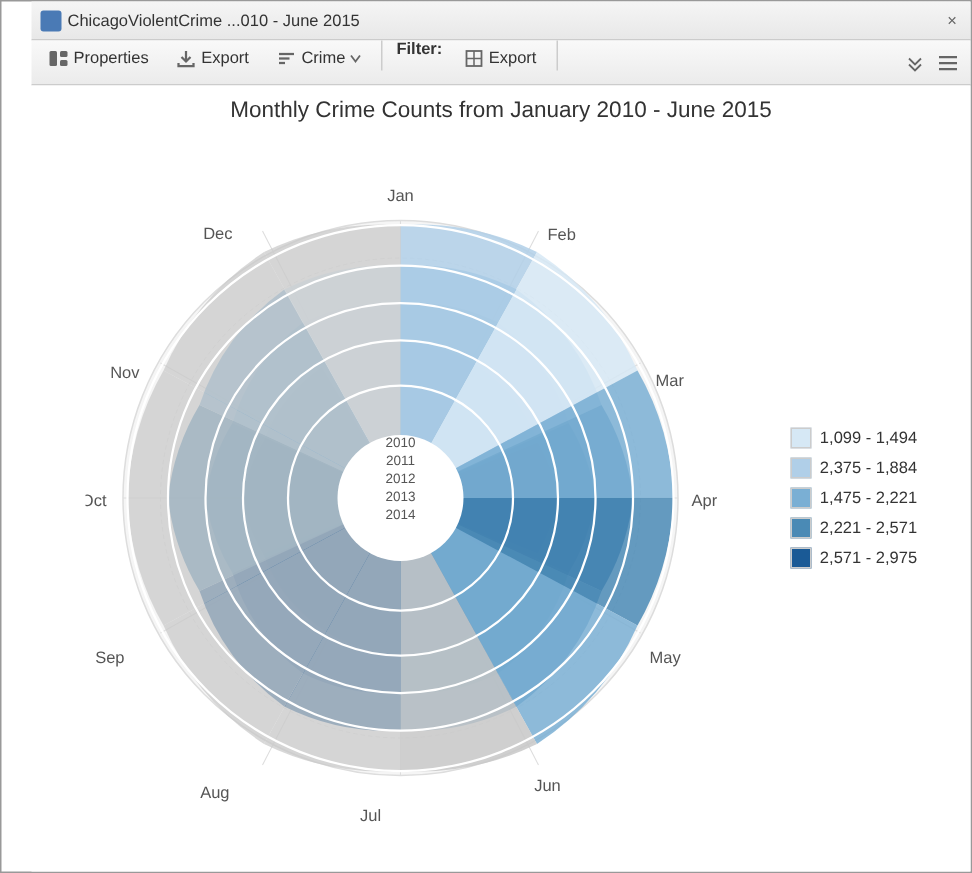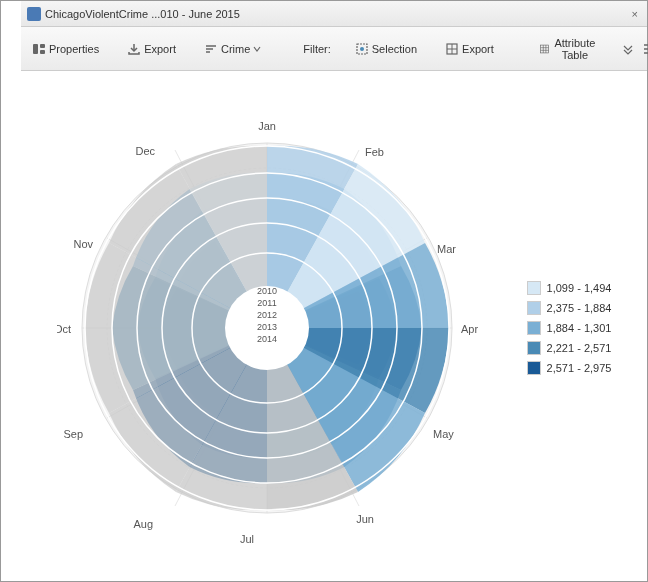--- a/index.html
+++ b/index.html
@@ -49,24 +49,23 @@
       color: #666;
       cursor: pointer;
       padding: 0 3px;
     }
 
     
     .toolbar {
       background: linear-gradient(to bottom, #f9f9f9, #ebebeb);
       border-bottom: 1px solid #ccc;
       display: flex;
-      align-items: center;
-      height: 44px;
+      height: 30px;
       padding: 0 4px;
-      gap: 14px;
+      gap: 4px;
     }
     .toolbar-btn {
       display: flex;
       align-items: center;
       gap: 3px;
       padding: 2px 6px;
       border: 1px solid transparent;
       border-radius: 2px;
       cursor: pointer;
       font-size: 11px;
@@ -77,21 +76,21 @@
     .toolbar-separator {
       width: 1px;
       height: 20px;
       background: #ccc;
       margin: 0 2px;
     }
     .filter-label {
       font-size: 11px;
       color: #333;
       padding: 0 3px;
-      font-weight: 400;
+      font-weight: 700;
     }
     .toolbar-right {
       margin-left: auto;
       display: flex;
       align-items: center;
       gap: 2px;
     }
 
     
     .content {
@@ -190,62 +189,46 @@
       </svg>
       <span>Crime</span>
       <svg width="8" height="8" viewBox="0 0 8 8">
         <polyline points="1,2 4,6 7,2" stroke="#666" stroke-width="1.2" fill="none"></polyline>
       </svg>
     </button>
     <div class="toolbar-separator"></div>
     <span class="filter-label">Filter:</span>
     <button class="toolbar-btn">
       <svg width="14" height="14" viewBox="0 0 14 14">
-        <rect x="2" y="2" width="10" height="10" stroke="#666" stroke-width="1.2" fill="none" stroke-dasharray="2,1"></rect>
-        <circle cx="7" cy="7" r="2" fill="#4a8ab5"></circle>
-      </svg>
-      <span>Selection</span>
-    </button>
-    <button class="toolbar-btn">
-      <svg width="14" height="14" viewBox="0 0 14 14">
         <rect x="2" y="2" width="10" height="10" stroke="#666" stroke-width="1.2" fill="none"></rect>
         <line x1="2" y1="7" x2="12" y2="7" stroke="#666" stroke-width="1"></line>
         <line x1="7" y1="2" x2="7" y2="12" stroke="#666" stroke-width="1"></line>
       </svg>
       <span>Export</span>
     </button>
     <div class="toolbar-separator"></div>
-    <button class="toolbar-btn">
-      <svg width="14" height="14" viewBox="0 0 14 14">
-        <rect x="1" y="1" width="12" height="12" stroke="#666" stroke-width="1" fill="none"></rect>
-        <line x1="1" y1="5" x2="13" y2="5" stroke="#666" stroke-width="1"></line>
-        <line x1="1" y1="9" x2="13" y2="9" stroke="#666" stroke-width="1"></line>
-        <line x1="5" y1="1" x2="5" y2="13" stroke="#666" stroke-width="1"></line>
-        <line x1="9" y1="1" x2="9" y2="13" stroke="#666" stroke-width="1"></line>
-      </svg>
-      <span>Attribute Table</span>
-    </button>
     <div class="toolbar-right">
       <button class="toolbar-btn" style="padding:2px 3px;">
         <svg width="10" height="14" viewBox="0 0 10 14">
           <polyline points="1,4 5,8 9,4" stroke="#666" stroke-width="1.2" fill="none"></polyline>
           <polyline points="1,8 5,12 9,8" stroke="#666" stroke-width="1.2" fill="none"></polyline>
         </svg>
       </button>
       <button class="toolbar-btn" style="padding:2px 3px;">
         <svg width="14" height="14" viewBox="0 0 14 14">
           <line x1="1" y1="3" x2="13" y2="3" stroke="#666" stroke-width="1.5"></line>
           <line x1="1" y1="7" x2="13" y2="7" stroke="#666" stroke-width="1.5"></line>
           <line x1="1" y1="11" x2="13" y2="11" stroke="#666" stroke-width="1.5"></line>
         </svg>
       </button>
     </div>
   </div>
 
   <div class="content">
+    <div class="chart-title">Monthly Crime Counts from January 2010 - June 2015</div>
 
     <div class="chart-area">
       <div class="chart-container">
         <svg class="chart-svg" viewBox="0 0 460 460" xmlns="http://www.w3.org/2000/svg">
           <defs>
             <clipPath id="circleClip">
               <circle cx="210" cy="230" r="190"></circle>
             </clipPath>
           </defs>
 
@@ -423,21 +406,21 @@
         <div class="legend-item">
           <div class="legend-swatch" style="background:#d6e8f5;"></div>
           <span>1,099 - 1,494</span>
         </div>
         <div class="legend-item">
           <div class="legend-swatch" style="background:#b0cfe8;"></div>
           <span>2,375 - 1,884</span>
         </div>
         <div class="legend-item">
           <div class="legend-swatch" style="background:#7aafd4;"></div>
-          <span>1,884 - 1,301</span>
+          <span>1,475 - 2,221</span>
         </div>
         <div class="legend-item">
           <div class="legend-swatch" style="background:#4a8ab5;"></div>
           <span>2,221 - 2,571</span>
         </div>
         <div class="legend-item">
           <div class="legend-swatch" style="background:#1a5a96;"></div>
           <span>2,571 - 2,975</span>
         </div>
       </div>

